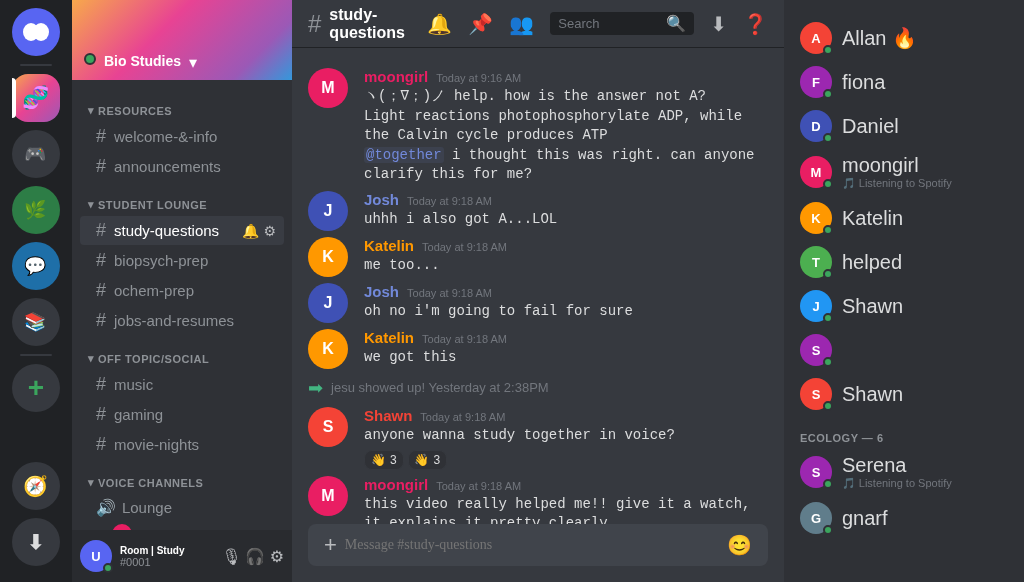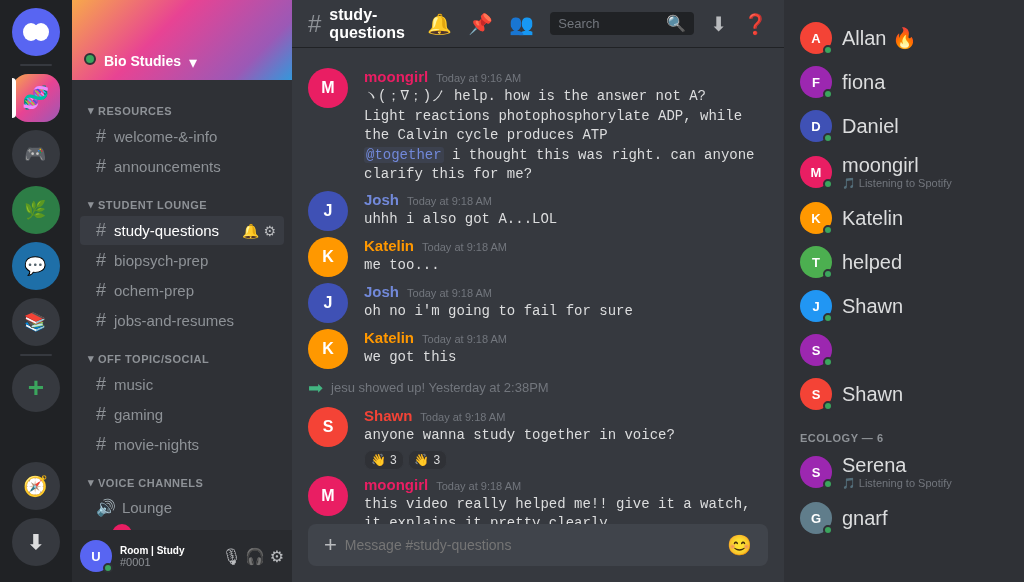--- a/index.html
+++ b/index.html
@@ -477,21 +477,21 @@
         </div>
         <div class="message-text">this video really helped me!! give it a watch, it explains it pretty clearly</div>
 
       </div>
     </div>
   </div>
 
   <div style="padding:0 16px 16px;">
     <div style="background:#40444b;border-radius:8px;display:flex;align-items:center;padding:8px 16px;gap:8px;">
       <span style="color:#b9bbbe;font-size:22px;cursor:pointer;">+</span>
-      <input type="text" style="flex: 1 1 0%; background: none; border: none; color: #22c55e; font-size: 14px; outline: none;" placeholder="Message #study-questions">
+      <input type="text" style="flex: 1 1 0%; background: none; border: none; color: #22c55e; font-size: 14px; outline: none; font-family: Liberation Serif, serif;" placeholder="Message #study-questions">
       <span style="color:#b9bbbe;font-size:20px;cursor:pointer;">😊</span>
     </div>
   </div>
 </div>
 
 <div class="member-list">
 
 
   <div class="member-item">
     <div style="position:relative;">

